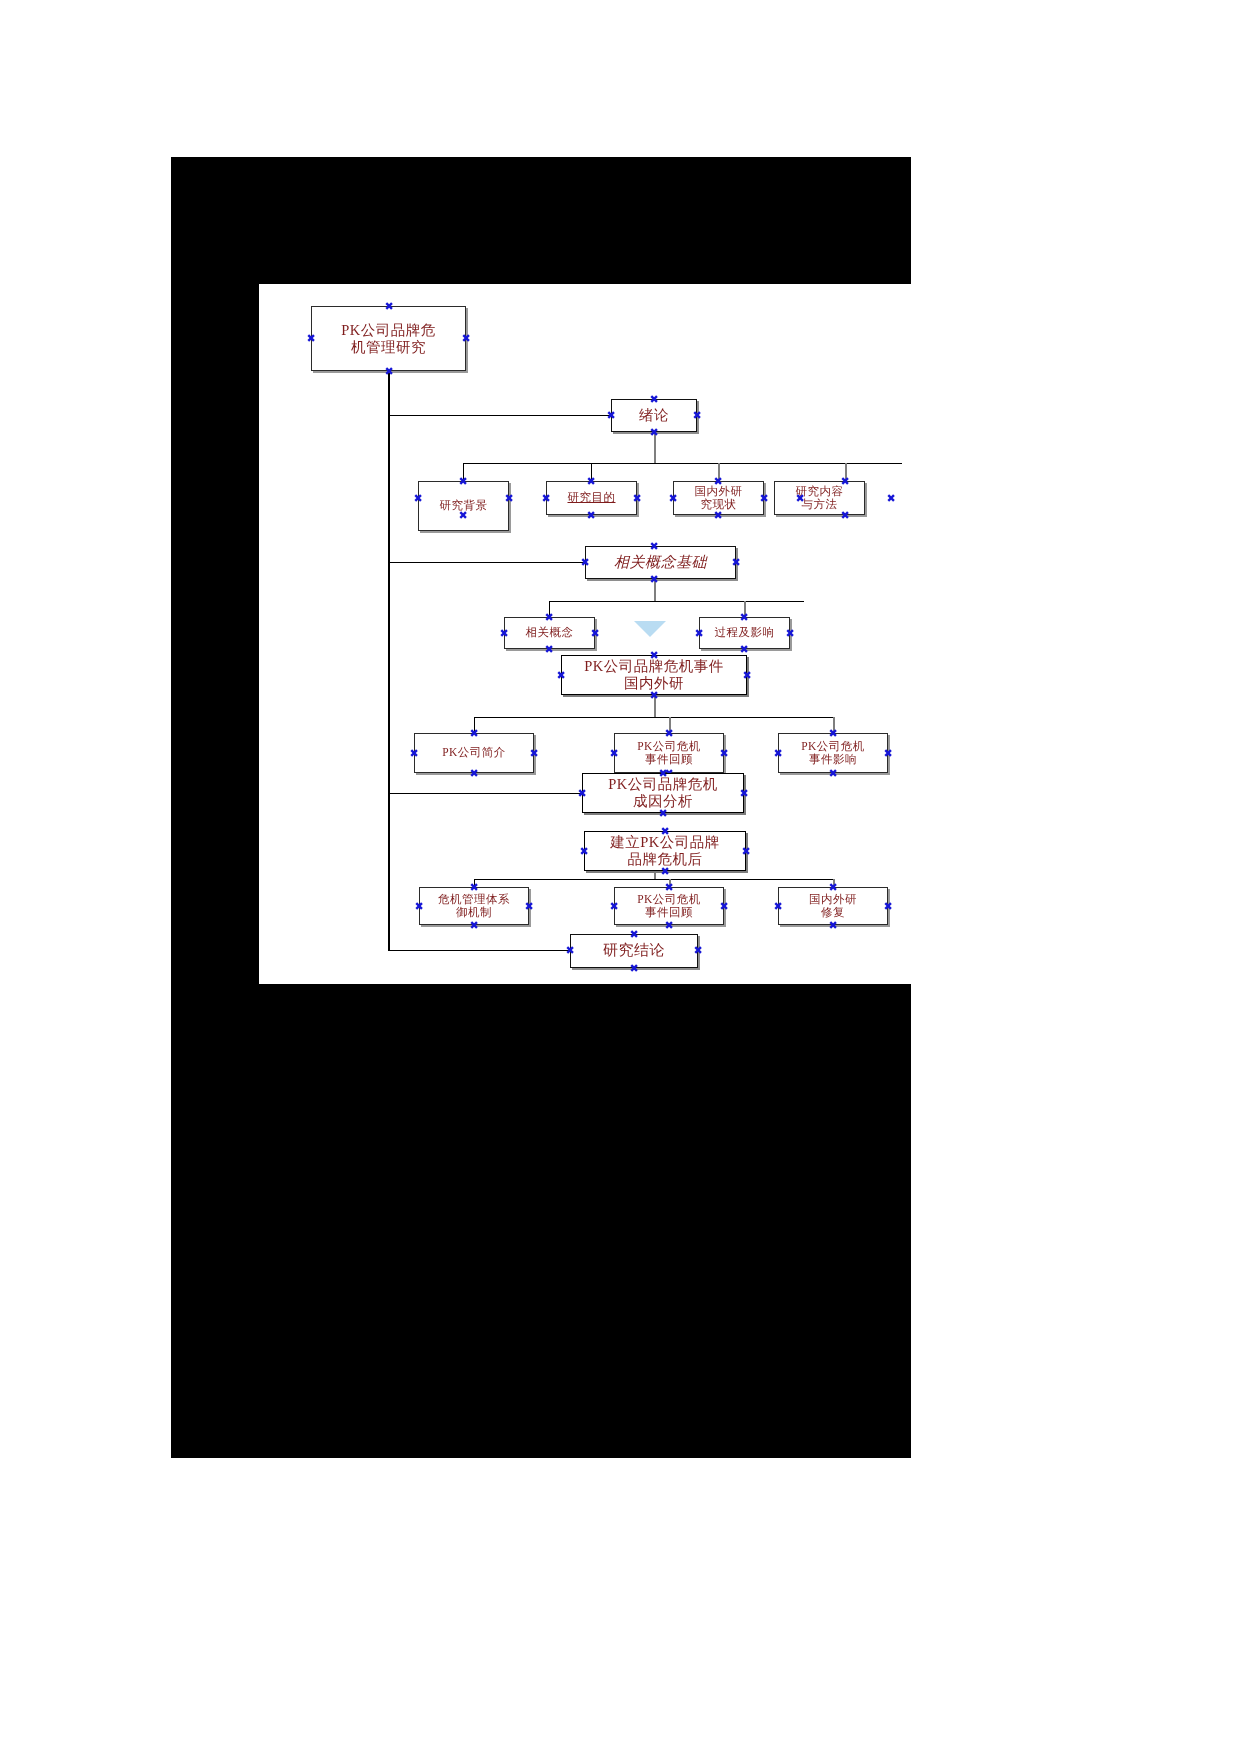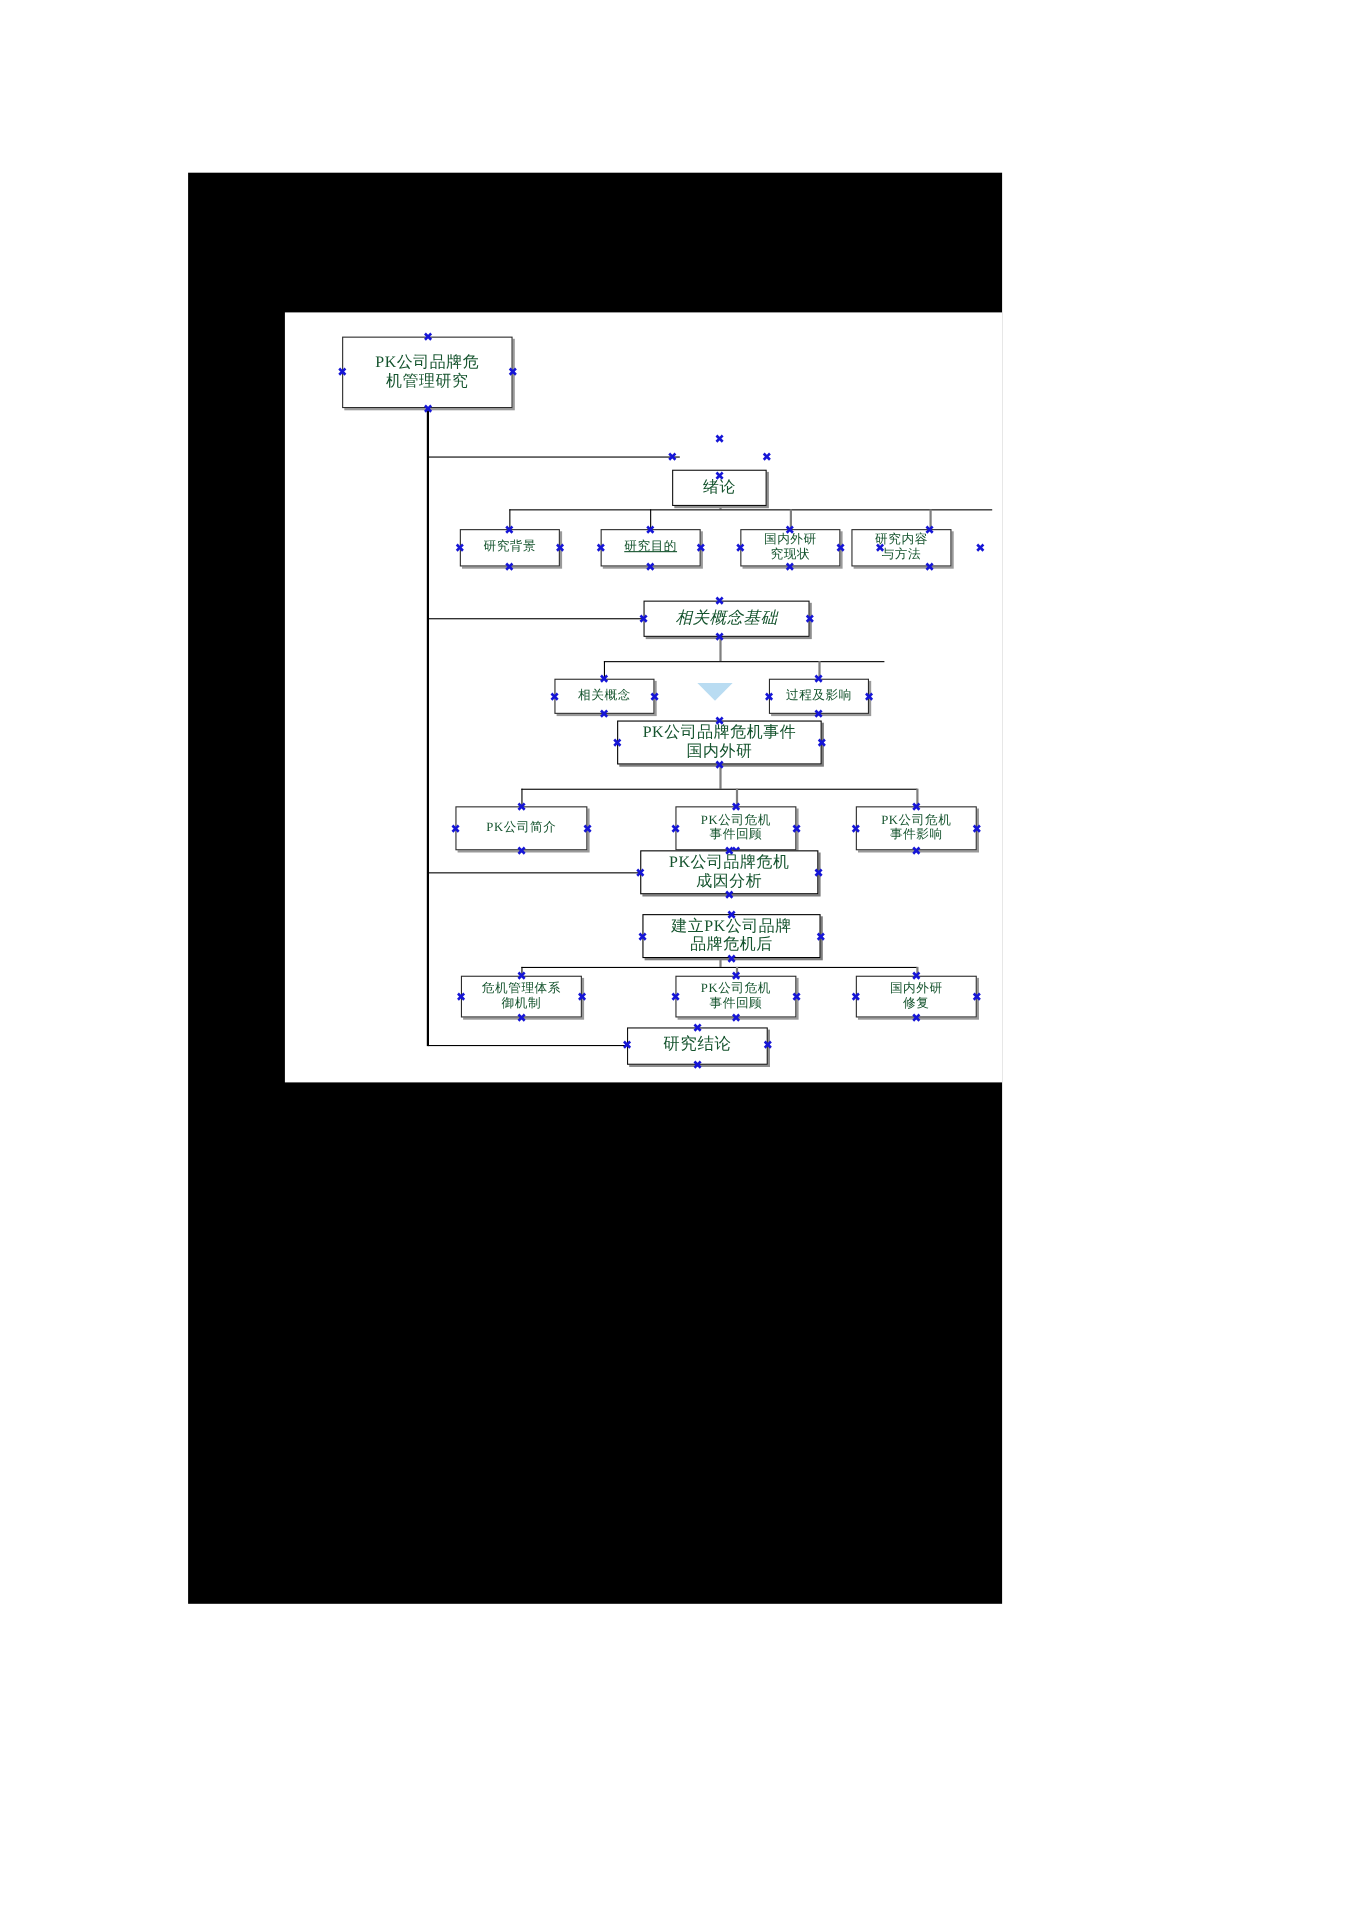--- a/index.html
+++ b/index.html
@@ -27,21 +27,21 @@
   }
   
   .node{
     position:absolute;
     box-sizing:border-box;
     background:#ffffff;
     display:flex;
     align-items:center;
     justify-content:center;
     text-align:center;
-    color:#14532d;
+    color:#7f1d1d;
     line-height:1.15;
     white-space:pre-line;
     letter-spacing:0.5px;
   }
   .node .lbl{display:block;width:100%;}
   
   .b-thin{border:1px solid #2b2b2b;box-shadow:2px 2px 0 #9a9a9a;}
   .b-mid {border:1px solid #111111;box-shadow:2px 2px 0 #8e8e8e;}
   .b-bold{border:1.5px solid #000000;box-shadow:2px 2px 0 #7d7d7d;}
 
@@ -128,29 +128,29 @@
 
   <div class="node b-thin fs-root" style="left:52px;top:22px;width:155px;height:65px;">
     <span class="lbl">PK公司品牌危
 机管理研究</span>
   </div>
   <span class="hx" style="left:130px;top:22px;">✖</span>
   <span class="hx" style="left:52px;top:54px;">✖</span>
   <span class="hx" style="left:207px;top:54px;">✖</span>
   <span class="hx" style="left:130px;top:87px;">✖</span>
 
-  <div class="node b-mid fs-h2" style="left:352px;top:115px;width:86px;height:33px;margin-top:28px;">
+  <div class="node b-mid fs-h2" style="left:352px;top:115px;width:86px;height:33px;">
     <span class="lbl">绪论</span>
   </div>
   <span class="hx" style="left:395px;top:115px;">✖</span>
   <span class="hx" style="left:352px;top:131px;">✖</span>
   <span class="hx" style="left:438px;top:131px;">✖</span>
   <span class="hx" style="left:395px;top:148px;">✖</span>
 
-  <div class="node b-thin fs-sm" style="left:159px;top:197px;width:91px;height:34px;">
+  <div class="node b-thin fs-sm" style="left:159px;top:197px;width:91px;height:50px;">
     <span class="lbl">研究背景</span>
   </div>
   <span class="hx" style="left:204px;top:197px;">✖</span>
   <span class="hx" style="left:159px;top:214px;">✖</span>
   <span class="hx" style="left:250px;top:214px;">✖</span>
   <span class="hx" style="left:204px;top:231px;">✖</span>
 
   <div class="node b-thin fs-sm" style="left:287px;top:197px;width:91px;height:34px;text-decoration:underline;">
     <span class="lbl">研究目的</span>
   </div>

